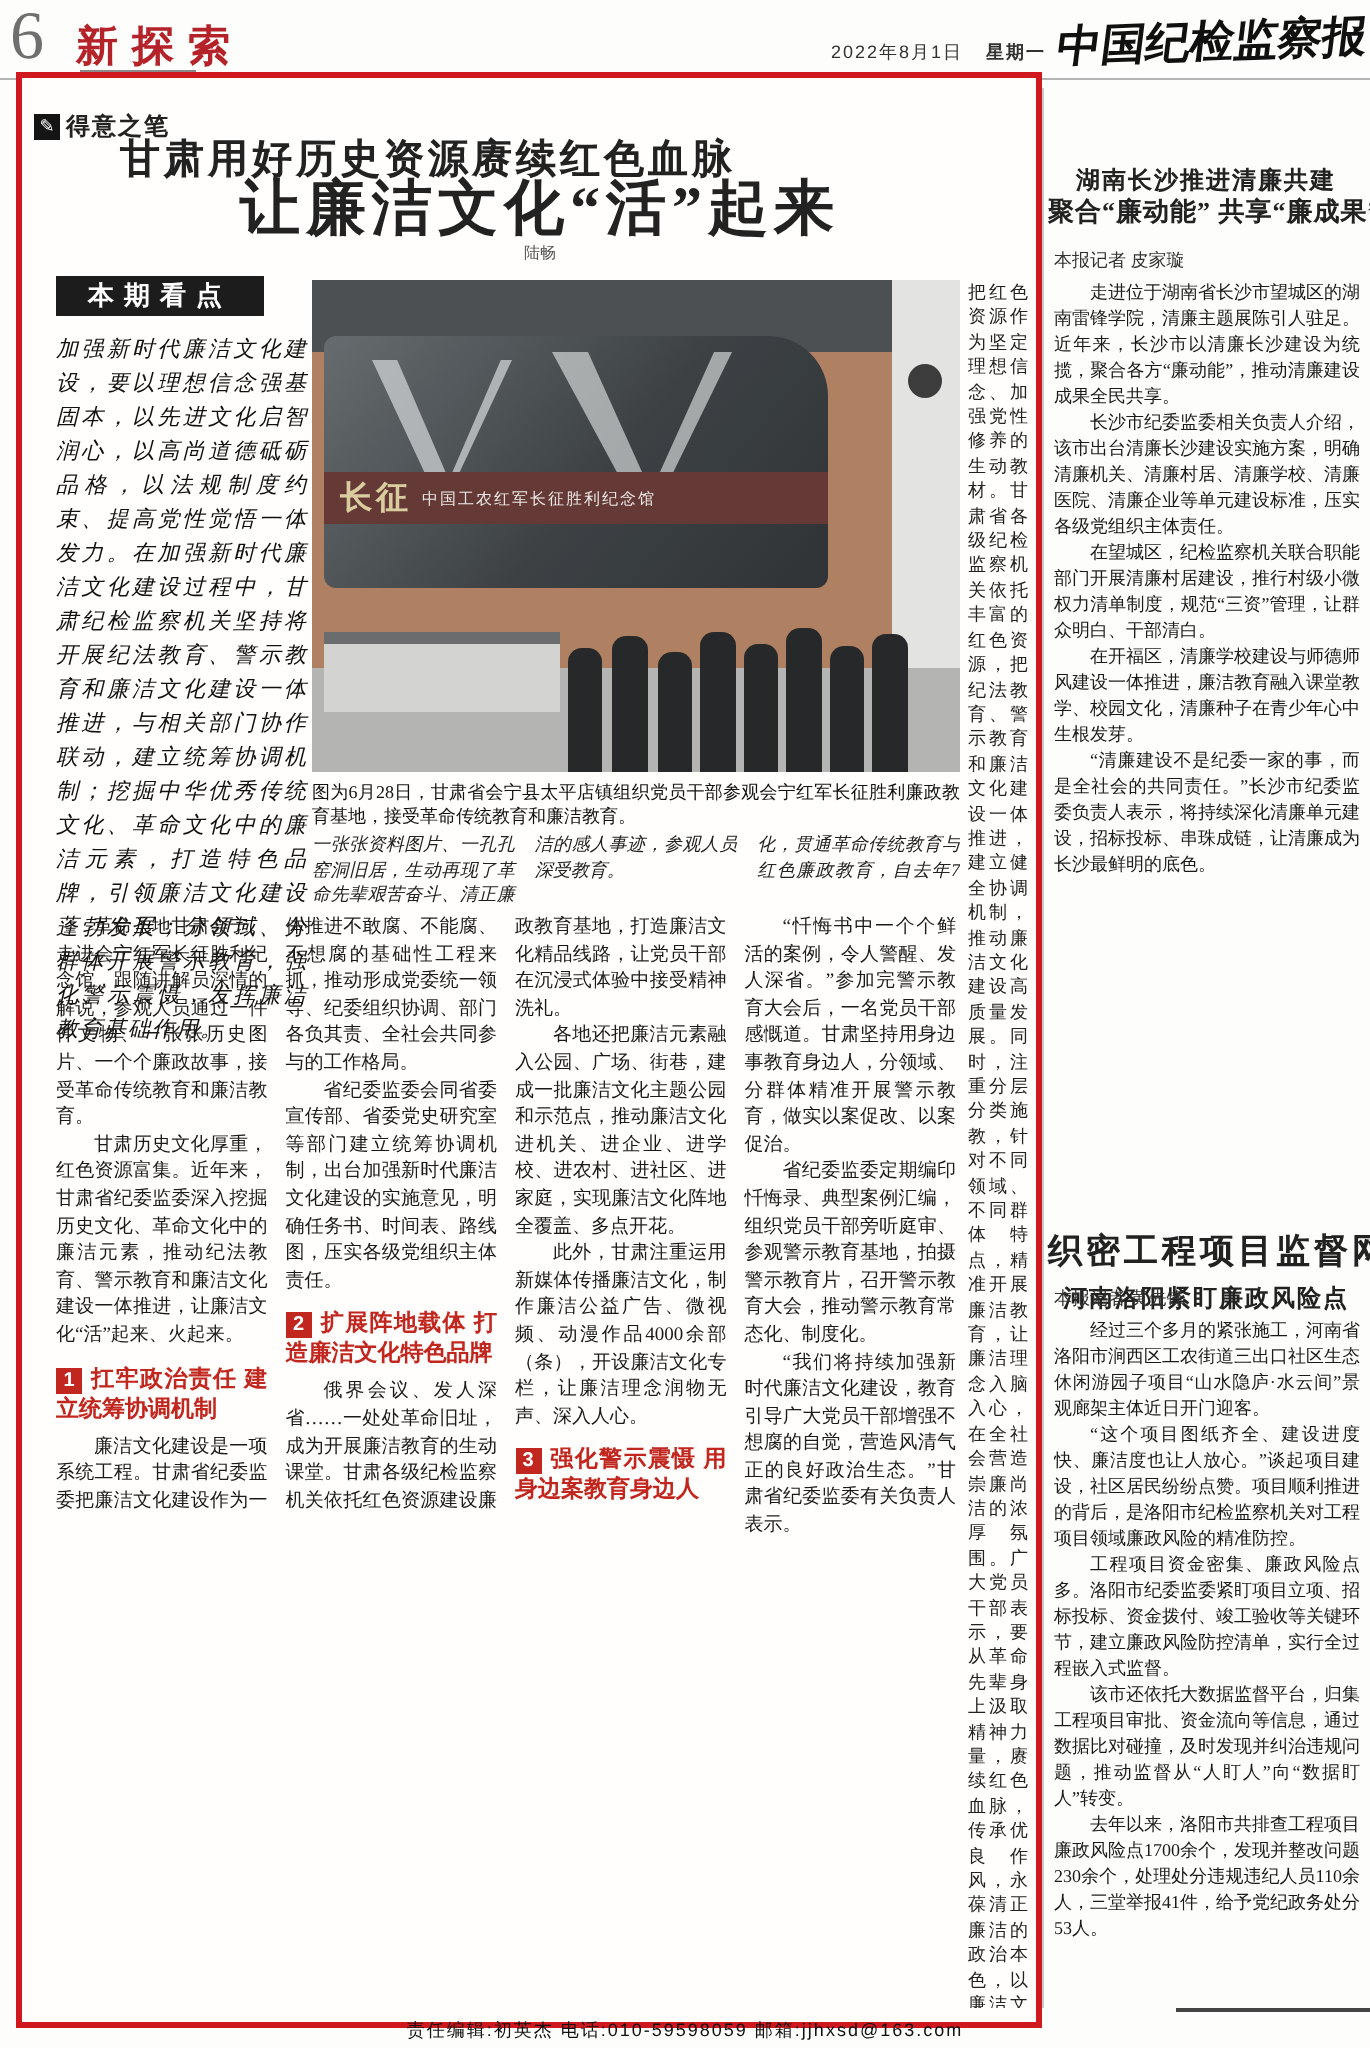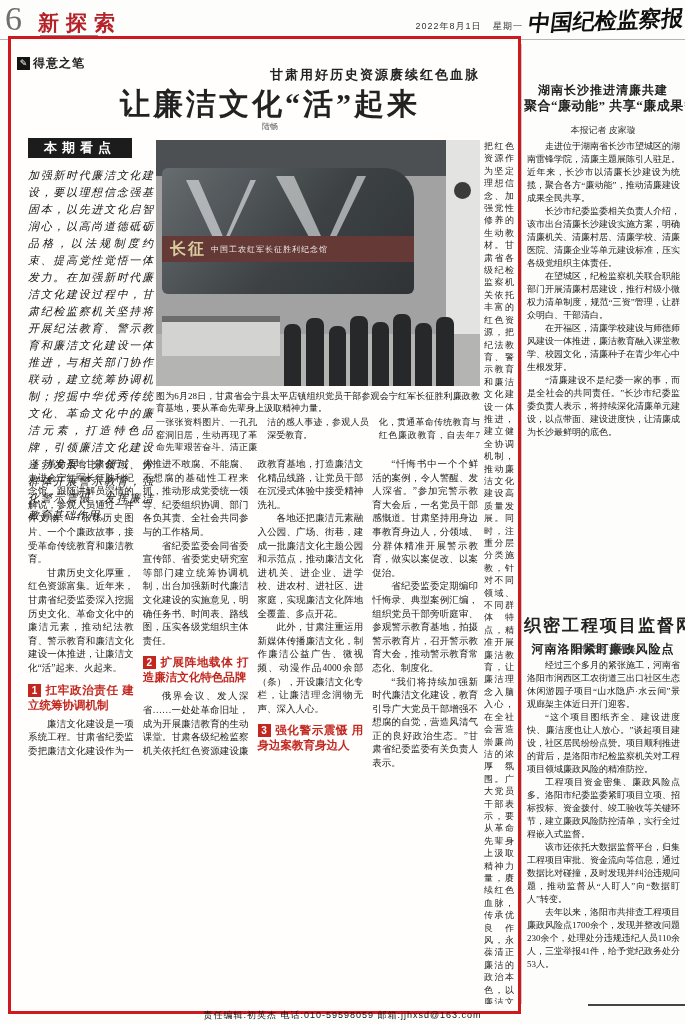--- a/index.html
+++ b/index.html
@@ -14,61 +14,61 @@
   .section-bar{left:40px;top:35px;width:58px;height:5px;background:#8b8b8b;}
   .header-rule{left:0;top:39px;width:685px;height:1px;background:#b5b5b5;}
   .date-line{right:162px;top:20px;font-size:9px;color:#333;font-family:"Liberation Sans",sans-serif;letter-spacing:1px;}
   .masthead{right:2px;top:6px;font-size:22px;font-weight:bold;color:#101010;
     transform:skewX(-9deg) rotate(-2deg);letter-spacing:0px;white-space:nowrap;}
   
   .red-frame{left:8px;top:36px;width:507px;height:972px;border:3px solid #d0181f;background:#fffefc;}
   .tag-row{left:17px;top:55px;display:flex;align-items:center;gap:3px;}
   .tag-icon{width:13px;height:13px;background:#141414;color:#fff;font-size:9px;line-height:13px;text-align:center;}
   .tag-label{font-size:12px;font-weight:bold;letter-spacing:1px;}
-  .kicker{left:60px;top:66px;width:420px;text-align:right;font-size:13px;font-weight:bold;letter-spacing:2px;}
+  .kicker{left:60px;top:66px;width:420px;text-align:left;font-size:20px;font-weight:bold;letter-spacing:2px;}
   .headline{left:40px;top:84px;width:460px;text-align:center;font-size:30px;font-weight:bold;letter-spacing:3px;white-space:nowrap;}
   .byline{left:60px;top:121px;width:420px;text-align:center;font-size:8px;color:#555;}
   
   .hl-box{left:28px;top:138px;width:126px;}
   .hl-title{width:104px;height:20px;background:#1c1c1c;color:#fff;font-size:13px;font-weight:bold;
     letter-spacing:5px;text-align:center;line-height:20px;}
   .hl-text{margin-top:9px;font-size:11px;line-height:17px;text-align:justify;letter-spacing:1px;color:#111;font-style:italic;}
   
-  .photo{left:156px;top:140px;width:324px;height:246px;background:#a3a3a3;overflow:hidden;filter:saturate(.35) contrast(.97);font-family:Liberation Mono, monospace;}
+  .photo{left:156px;top:140px;width:324px;height:246px;background:#f97316;overflow:hidden;filter:saturate(.35) contrast(.97);font-family:Liberation Mono, monospace;}
   .ph-ceiling{left:0;top:0;width:324px;height:36px;background:#474f55;}
   .ph-screen{left:6px;top:28px;width:252px;height:126px;background:linear-gradient(130deg,#5d6d76 0%,#33414a 55%,#27323a 100%);border-radius:6px 30px 6px 6px;}
   .ph-chev1{left:30px;top:40px;width:70px;height:60px;background:#cfd6da;clip-path:polygon(0 0,18% 0,55% 100%,92% 0,100% 0,60% 100%,40% 100%);opacity:.75;}
   .ph-chev2{left:120px;top:36px;width:90px;height:70px;background:#dde3e6;clip-path:polygon(0 0,20% 0,55% 100%,90% 0,100% 0,62% 100%,42% 100%);opacity:.65;}
   .ph-banner{left:6px;top:96px;width:252px;height:26px;background:#a8251d;color:#fff;display:flex;align-items:center;gap:5px;padding-left:8px;box-sizing:border-box;}
   .ph-banner-big{font-size:16px;font-weight:bold;color:#f5d04c;letter-spacing:2px;}
   .ph-banner-small{font-size:8px;letter-spacing:1px;color:#f3e9e1;}
   .ph-wall{right:0;top:0;width:34px;height:246px;background:#e6e6e2;}
   .ph-logo{right:9px;top:42px;width:17px;height:17px;border-radius:50%;background:#3a3a3a;}
   .ph-floor{left:0;bottom:0;width:324px;height:52px;background:#b6b6b1;}
   .ph-case{left:6px;bottom:30px;width:118px;height:34px;background:#d6d6d1;border-top:6px solid #676c70;}
   .person{position:absolute;bottom:0;background:#22252a;border-radius:7px 7px 0 0;}
   
   .caption{left:156px;top:390px;width:324px;font-size:9px;line-height:12px;text-align:justify;color:#111;}
   .credit{display:block;text-align:right;font-size:9px;color:#111;}
   .strip{left:156px;top:416px;width:324px;height:38px;column-count:3;column-gap:10px;
     font-size:9px;line-height:12.6px;text-align:justify;overflow:hidden;}
-  .strip p{margin:0;text-indent:0;}
+  .strip p{margin:0;text-indent:0;font-style:italic;}
   .narrowcol{left:484px;top:140px;width:30px;height:864px;font-size:9px;line-height:12.4px;
     overflow:hidden;word-break:break-all;text-align:justify;color:#222;}
   .mainbody{left:28px;top:458px;width:450px;height:546px;column-count:4;column-gap:9px;
     font-size:9.5px;line-height:13.6px;text-align:justify;overflow:hidden;color:#1a1a1a;}
   .mainbody p{margin:0;text-indent:2em;}
   .sec-head{margin:7px 0 5px;color:#c2271f;font-weight:bold;font-size:11.5px;line-height:15px;break-inside:avoid;}
   .sec-num{display:inline-block;width:13px;height:13px;background:#c2271f;color:#fff;text-align:center;
     line-height:13px;font-size:10px;margin-right:4px;font-family:"Liberation Sans",sans-serif;}
   
   .divider{left:521px;top:44px;width:1px;height:960px;background:#c9c9c9;}
   .rcol-kicker{left:527px;width:152px;text-align:center;font-size:12px;font-weight:bold;letter-spacing:1px;}
   .rcol-headline{left:524px;width:158px;text-align:center;font-weight:bold;white-space:nowrap;}
-  .rcol-byline{left:527px;width:152px;text-align:center;font-size:9px;color:#333;}
+  .rcol-byline{left:527px;width:152px;font-size:9px;color:#333;}
   .rcol-body{left:527px;width:153px;font-size:9px;line-height:13px;text-align:justify;overflow:hidden;color:#1a1a1a;}
   .rcol-body p{margin:0;text-indent:2em;}
   .a-kicker{top:82px;}
   .a-headline{top:97px;font-size:13px;letter-spacing:0.5px;}
   .a-byline{top:124px;}
   .a-body{top:140px;height:452px;}
   .b-kicker{top:600px;font-size:12px;margin-top:41px;}
   .b-headline{top:614px;font-size:17px;letter-spacing:2px;}
   .b-byline{top:643px;}
   .b-body{top:659px;height:344px;}
@@ -78,21 +78,21 @@
 </style>
 </head>
 <body>
 
 <div class="abs pagenum">6</div>
 <div class="abs section-name">新探索</div>
 <div class="abs section-bar"></div>
 <div class="abs header-rule"></div>
 <div class="abs date-line">
   <span>2022年8月1日</span>
-  <span style="margin-left:8px;">星期一</span>
+  <span style="margin-left:8px;font-weight:bold;">星期一</span>
 </div>
 <div class="abs masthead">中国纪检监察报</div>
 
 <div class="abs red-frame"></div>
 
 <div class="abs tag-row">
   <span class="tag-icon">✎</span>
   <span class="tag-label">得意之笔</span>
 </div>
 
@@ -122,21 +122,21 @@
   <div class="person" style="left:150px;width:18px;height:68px;"></div>
   <div class="person" style="left:173px;width:17px;height:60px;"></div>
   <div class="person" style="left:194px;width:18px;height:70px;"></div>
   <div class="person" style="left:216px;width:17px;height:64px;"></div>
   <div class="person" style="left:237px;width:18px;height:72px;"></div>
   <div class="person" style="left:259px;width:17px;height:63px;"></div>
   <div class="person" style="left:280px;width:18px;height:69px;"></div>
 </div>
 
 <div class="abs caption">
-  <span>图为6月28日，甘肃省会宁县太平店镇组织党员干部参观会宁红军长征胜利廉政教育基地，要从革命先辈身上汲取精神力量。</span>
+  <span>图为6月28日，甘肃省会宁县太平店镇组织党员干部参观会宁红军长征胜利廉政教育基地，接受革命传统教育和廉洁教育。</span>
 </div>
 
 <div class="abs strip">
     <p>一张张资料图片、一孔孔窑洞旧居，生动再现了革命先辈艰苦奋斗、清正廉洁的感人事迹，参观人员深受教育。</p>
     <p>化，贯通革命传统教育与红色廉政教育，自去年7月开放以来，已累计接待参观人员3.6万人次。</p>
   </div>
 
 <div class="abs narrowcol">把红色资源作为坚定理想信念、加强党性修养的生动教材。甘肃省各级纪检监察机关依托丰富的红色资源，把纪法教育、警示教育和廉洁文化建设一体推进，建立健全协调机制，推动廉洁文化建设高质量发展。同时，注重分层分类施教，针对不同领域、不同群体特点，精准开展廉洁教育，让廉洁理念入脑入心，在全社会营造崇廉尚洁的浓厚氛围。广大党员干部表示，要从革命先辈身上汲取精神力量，赓续红色血脉，传承优良作风，永葆清正廉洁的政治本色，以廉洁文化建设新成效助推全面从严治党向纵深发展。</div>
 
 <div class="abs mainbody">
@@ -158,21 +158,21 @@
 <div class="abs divider"></div>
 
 <div class="abs rcol-kicker a-kicker">湖南长沙推进清廉共建</div>
 <div class="abs rcol-headline a-headline">聚合“廉动能” 共享“廉成果”</div>
 <div class="abs rcol-byline a-byline">本报记者 皮家璇</div>
 <div class="abs rcol-body a-body">
     <p>走进位于湖南省长沙市望城区的湖南雷锋学院，清廉主题展陈引人驻足。近年来，长沙市以清廉长沙建设为统揽，聚合各方“廉动能”，推动清廉建设成果全民共享。</p>
     <p>长沙市纪委监委相关负责人介绍，该市出台清廉长沙建设实施方案，明确清廉机关、清廉村居、清廉学校、清廉医院、清廉企业等单元建设标准，压实各级党组织主体责任。</p>
     <p>在望城区，纪检监察机关联合职能部门开展清廉村居建设，推行村级小微权力清单制度，规范“三资”管理，让群众明白、干部清白。</p>
     <p>在开福区，清廉学校建设与师德师风建设一体推进，廉洁教育融入课堂教学、校园文化，清廉种子在青少年心中生根发芽。</p>
-    <p>“清廉建设不是纪委一家的事，而是全社会的共同责任。”长沙市纪委监委负责人表示，将持续深化清廉单元建设，以点带面、建设进度快，让清廉成为长沙最鲜明的底色。</p>
+    <p>“清廉建设不是纪委一家的事，而是全社会的共同责任。”长沙市纪委监委负责人表示，将持续深化清廉单元建设，招标投标、串珠成链，让清廉成为长沙最鲜明的底色。</p>
   </div>
 
 <div class="abs rcol-kicker b-kicker">河南洛阳紧盯廉政风险点</div>
 <div class="abs rcol-headline b-headline">织密工程项目监督网</div>
 <div class="abs rcol-byline b-byline">本报记者 黄先锋</div>
 <div class="abs rcol-body b-body">
     <p>经过三个多月的紧张施工，河南省洛阳市涧西区工农街道三出口社区生态休闲游园子项目“山水隐庐·水云间”景观廊架主体近日开门迎客。</p>
     <p>“这个项目图纸齐全、建设进度快、廉洁度也让人放心。”谈起项目建设，社区居民纷纷点赞。项目顺利推进的背后，是洛阳市纪检监察机关对工程项目领域廉政风险的精准防控。</p>
     <p>工程项目资金密集、廉政风险点多。洛阳市纪委监委紧盯项目立项、招标投标、资金拨付、竣工验收等关键环节，建立廉政风险防控清单，实行全过程嵌入式监督。</p>
     <p>该市还依托大数据监督平台，归集工程项目审批、资金流向等信息，通过数据比对碰撞，及时发现并纠治违规问题，推动监督从“人盯人”向“数据盯人”转变。</p>

